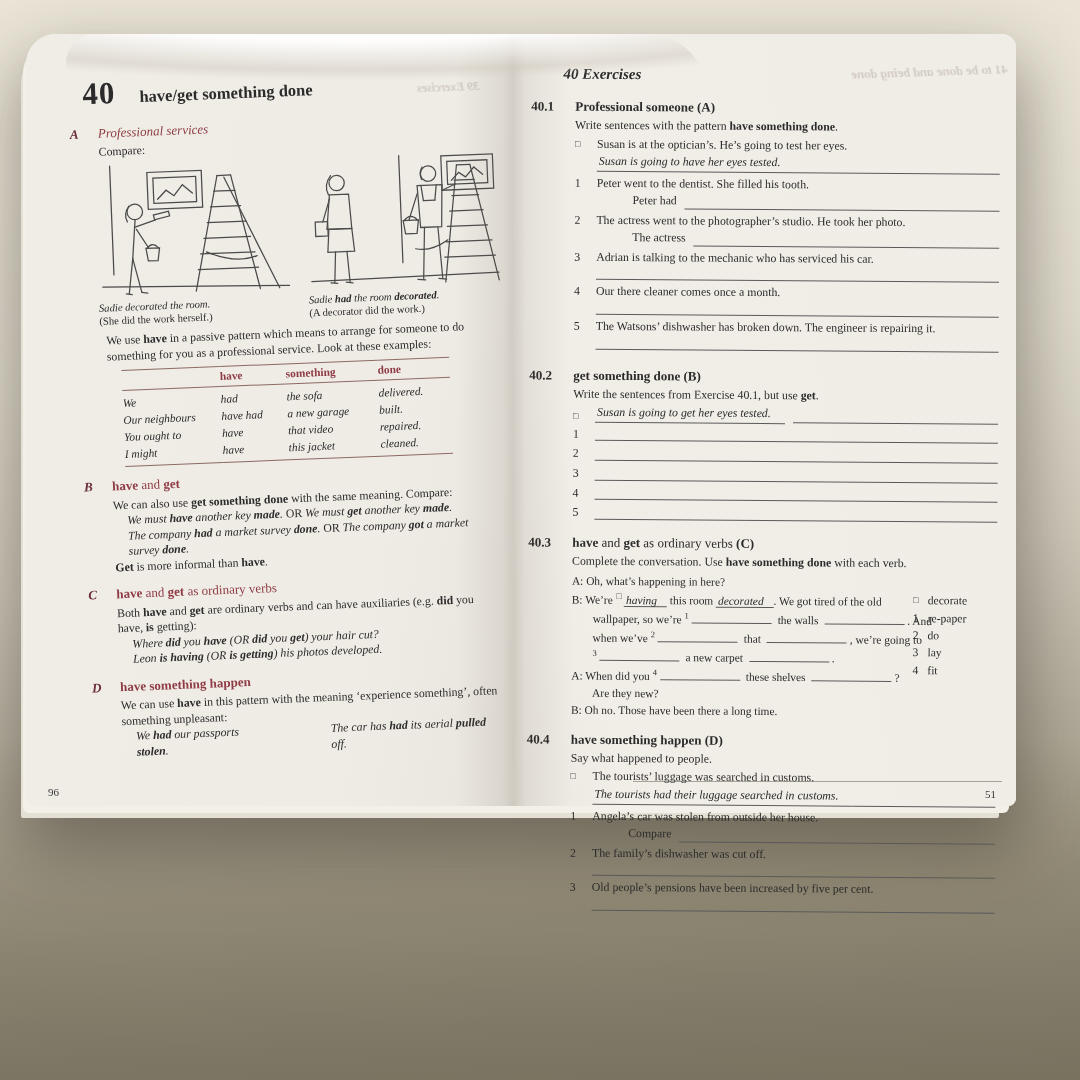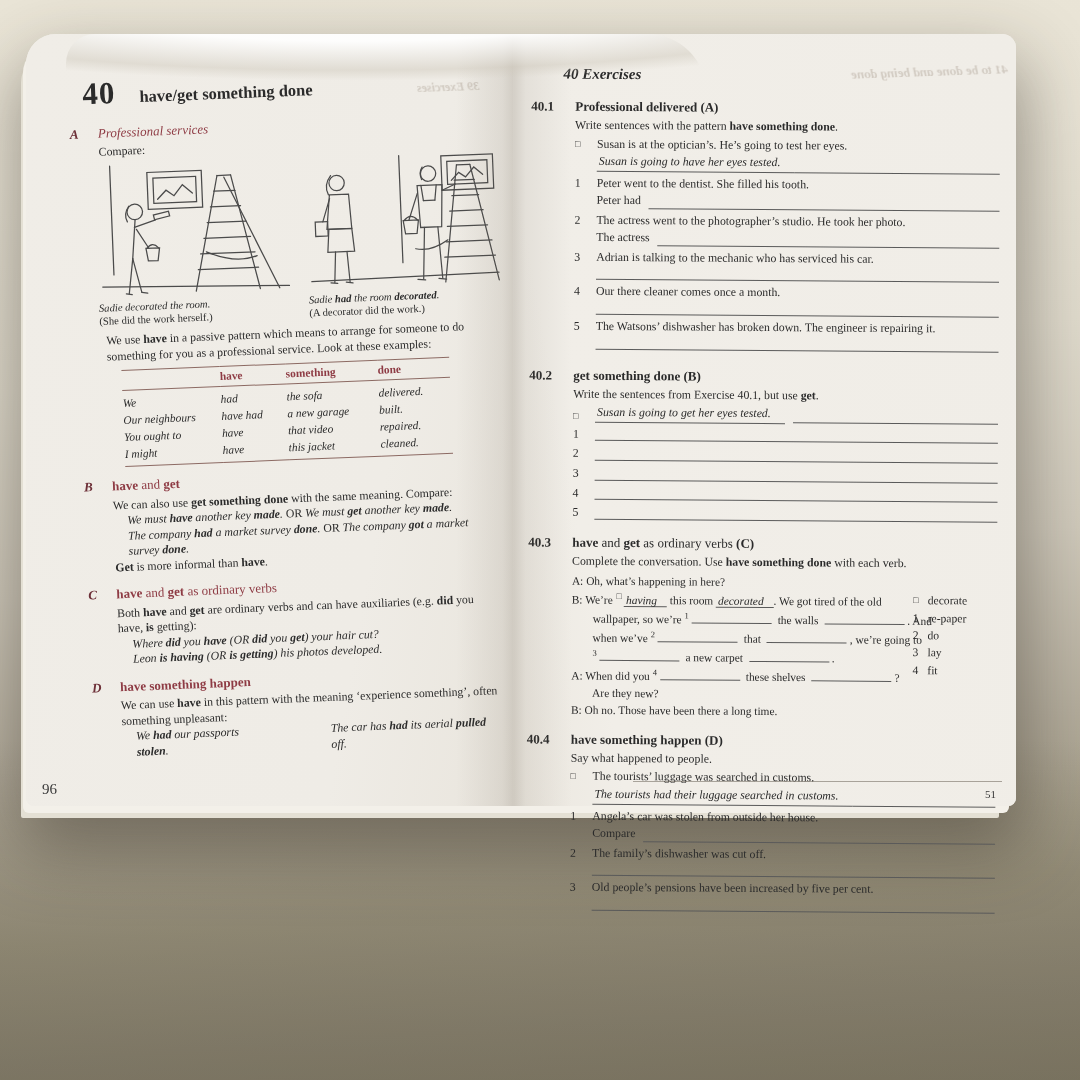--- a/index.html
+++ b/index.html
@@ -46,35 +46,35 @@
   .intro{margin-top:6px;}
   .gram-table{margin:6px 0 2px 14px;border-collapse:collapse;font-size:11.4px;}
   .gram-table th{color:#8e3b44;font-weight:bold;text-align:left;padding:2px 6px 2px 0;
     border-top:1px solid #8c6a63;border-bottom:1px solid #8c6a63;}
   .gram-table td{font-style:italic;padding:1px 6px 1px 0;}
   .gram-table .c0{width:92px;}.gram-table .c1{width:60px;}.gram-table .c2{width:86px;}.gram-table .c3{width:66px;}
   .gram-table tr.last td{border-bottom:1px solid #8c6a63;padding-bottom:4px;}
   .gram-table tr.first td{padding-top:5px;}
   .ex-line{margin-left:14px;}
   .dual{display:flex;gap:60px;margin-left:14px;}
-  .pgnum-left{position:absolute;left:16px;bottom:8px;font-size:15px;color:#3a3a3a;}
+  .pgnum-left{position:absolute;left:22px;bottom:8px;font-size:11px;color:#3a3a3a;}
   .pgnum-right{position:absolute;right:20px;bottom:6px;font-size:11px;color:#3a3a3a;}
   .bottom-rule{position:absolute;right:14px;bottom:24px;left:120px;border-top:1px solid rgba(95,88,76,.5);}
   
   .rp-header{font-size:15px;font-weight:bold;font-style:italic;margin:2px 0 8px 32px;}
   .ex{display:flex;margin-top:13px;}
   .ex-num{width:44px;font-weight:bold;font-size:13px;flex:none;}
   .ex-body{flex:1;min-width:0;}
   .ex-title{font-size:13px;margin-bottom:3px;}
   .instr{margin-bottom:3px;}
   .it{display:flex;gap:8px;margin-top:2px;}
   .it-num{width:14px;flex:none;color:#2b2b2b;}
   .it-num.sq{font-size:9px;padding-top:2px;}
   .lrow{display:flex;align-items:flex-end;margin:2px 0 4px 22px;}
-  .lrow .lead{padding-right:8px;}
+  .lrow .lead{padding-right:8px;margin-left:36px;}
   .ans{font-style:italic;border-bottom:1px solid #5a5a5a;padding:0 14px 1px 2px;}
   .fill{flex:1;border-bottom:1px solid #5a5a5a;height:12px;}
   .nrow{display:flex;gap:10px;align-items:flex-end;margin-top:4px;}
   .nrow .it-num{width:12px;}
   .nrow .fill{margin-bottom:1px;}
   .ex3-body{display:flex;gap:10px;}
   .conv{flex:1;min-width:0;font-size:11.4px;}
   .conv div{white-space:nowrap;margin-top:2px;}
   .conv .cont{margin-left:21px;}
   .verbs{width:88px;flex:none;margin-top:17px;font-size:11.6px;}
@@ -266,21 +266,21 @@
 
   <div class="page page-right">
     <div class="mirror" style="top:30px;right:8px;font-size:13px;">41   to be done and being done</div>
     <div class="content rp-content">
 
       <div class="rp-header">40 Exercises</div>
 
       <div class="ex">
         <div class="ex-num">40.1</div>
         <div class="ex-body">
-          <div class="ex-title"><b>Professional delivered (A)</b></div>
+          <div class="ex-title"><b>Professional someone (A)</b></div>
           <div class="instr">Write sentences with the pattern <b>have something done</b>.</div>
 
           <div class="it">
             <span class="it-num sq">□</span>
             <span>Susan is at the optician’s. He’s going to test her eyes.</span>
           </div>
           <div class="lrow">
             <span class="ans">Susan is going to have her eyes tested.</span>
             <span class="fill"></span>
           </div>

